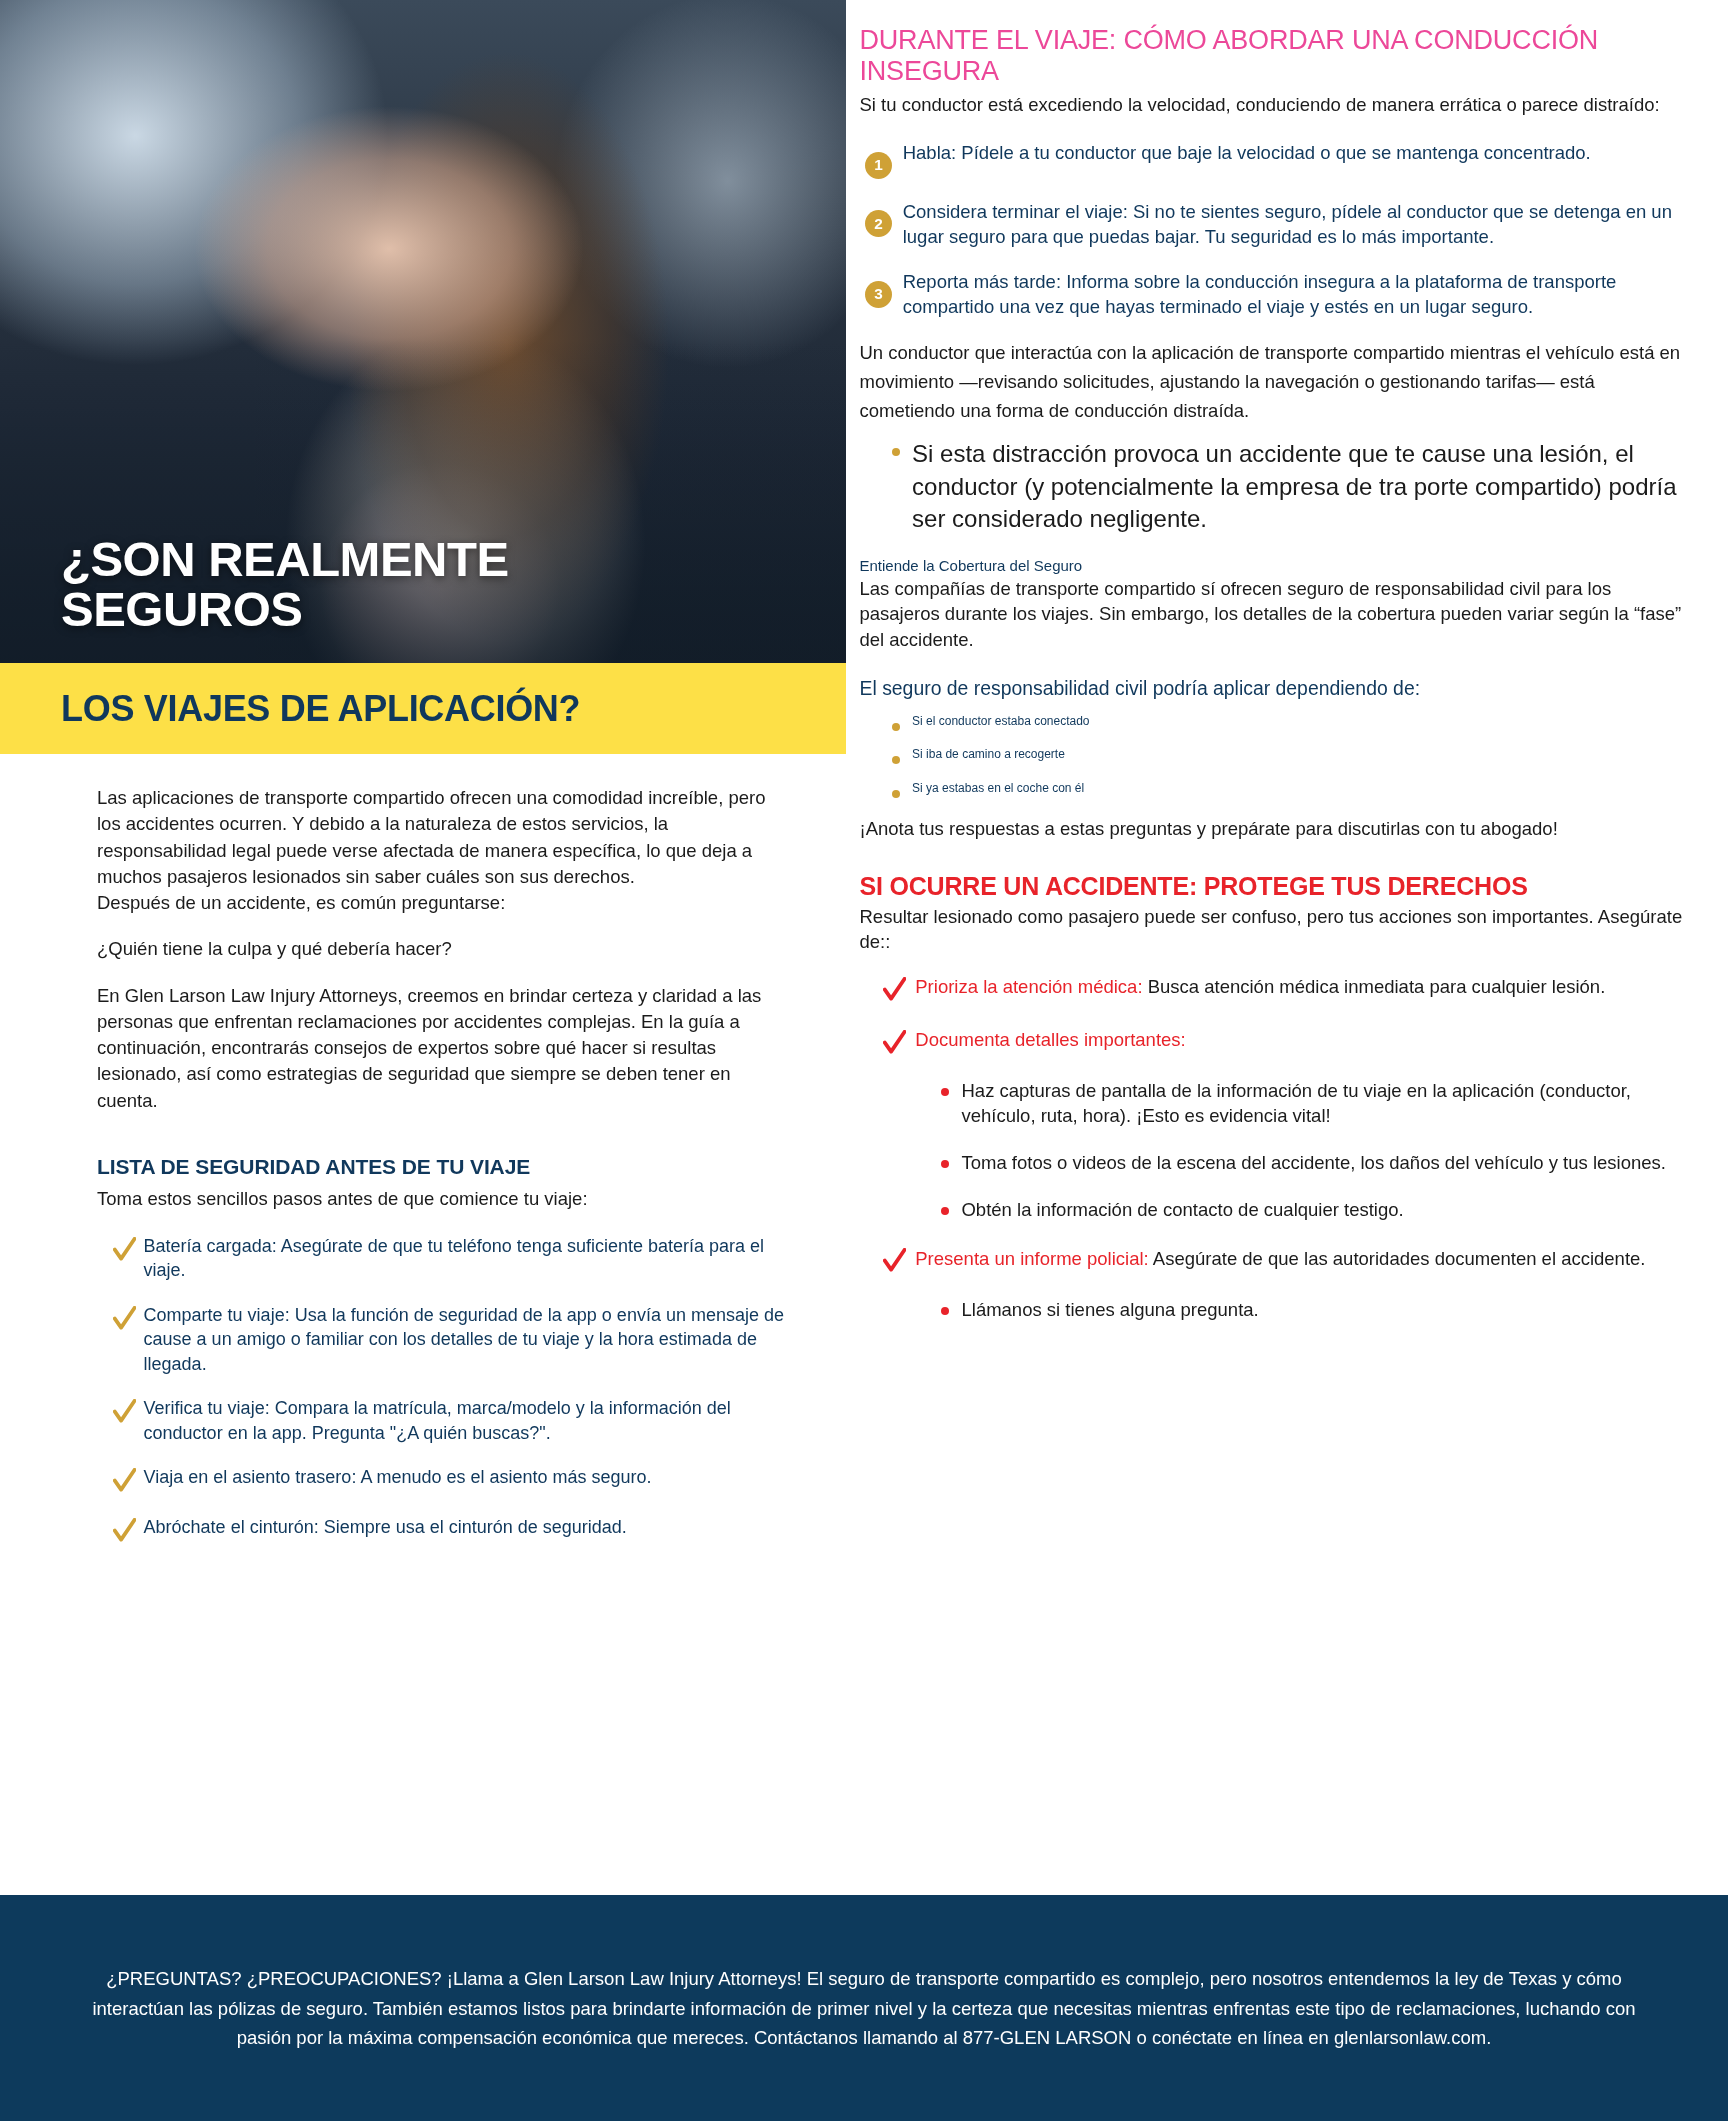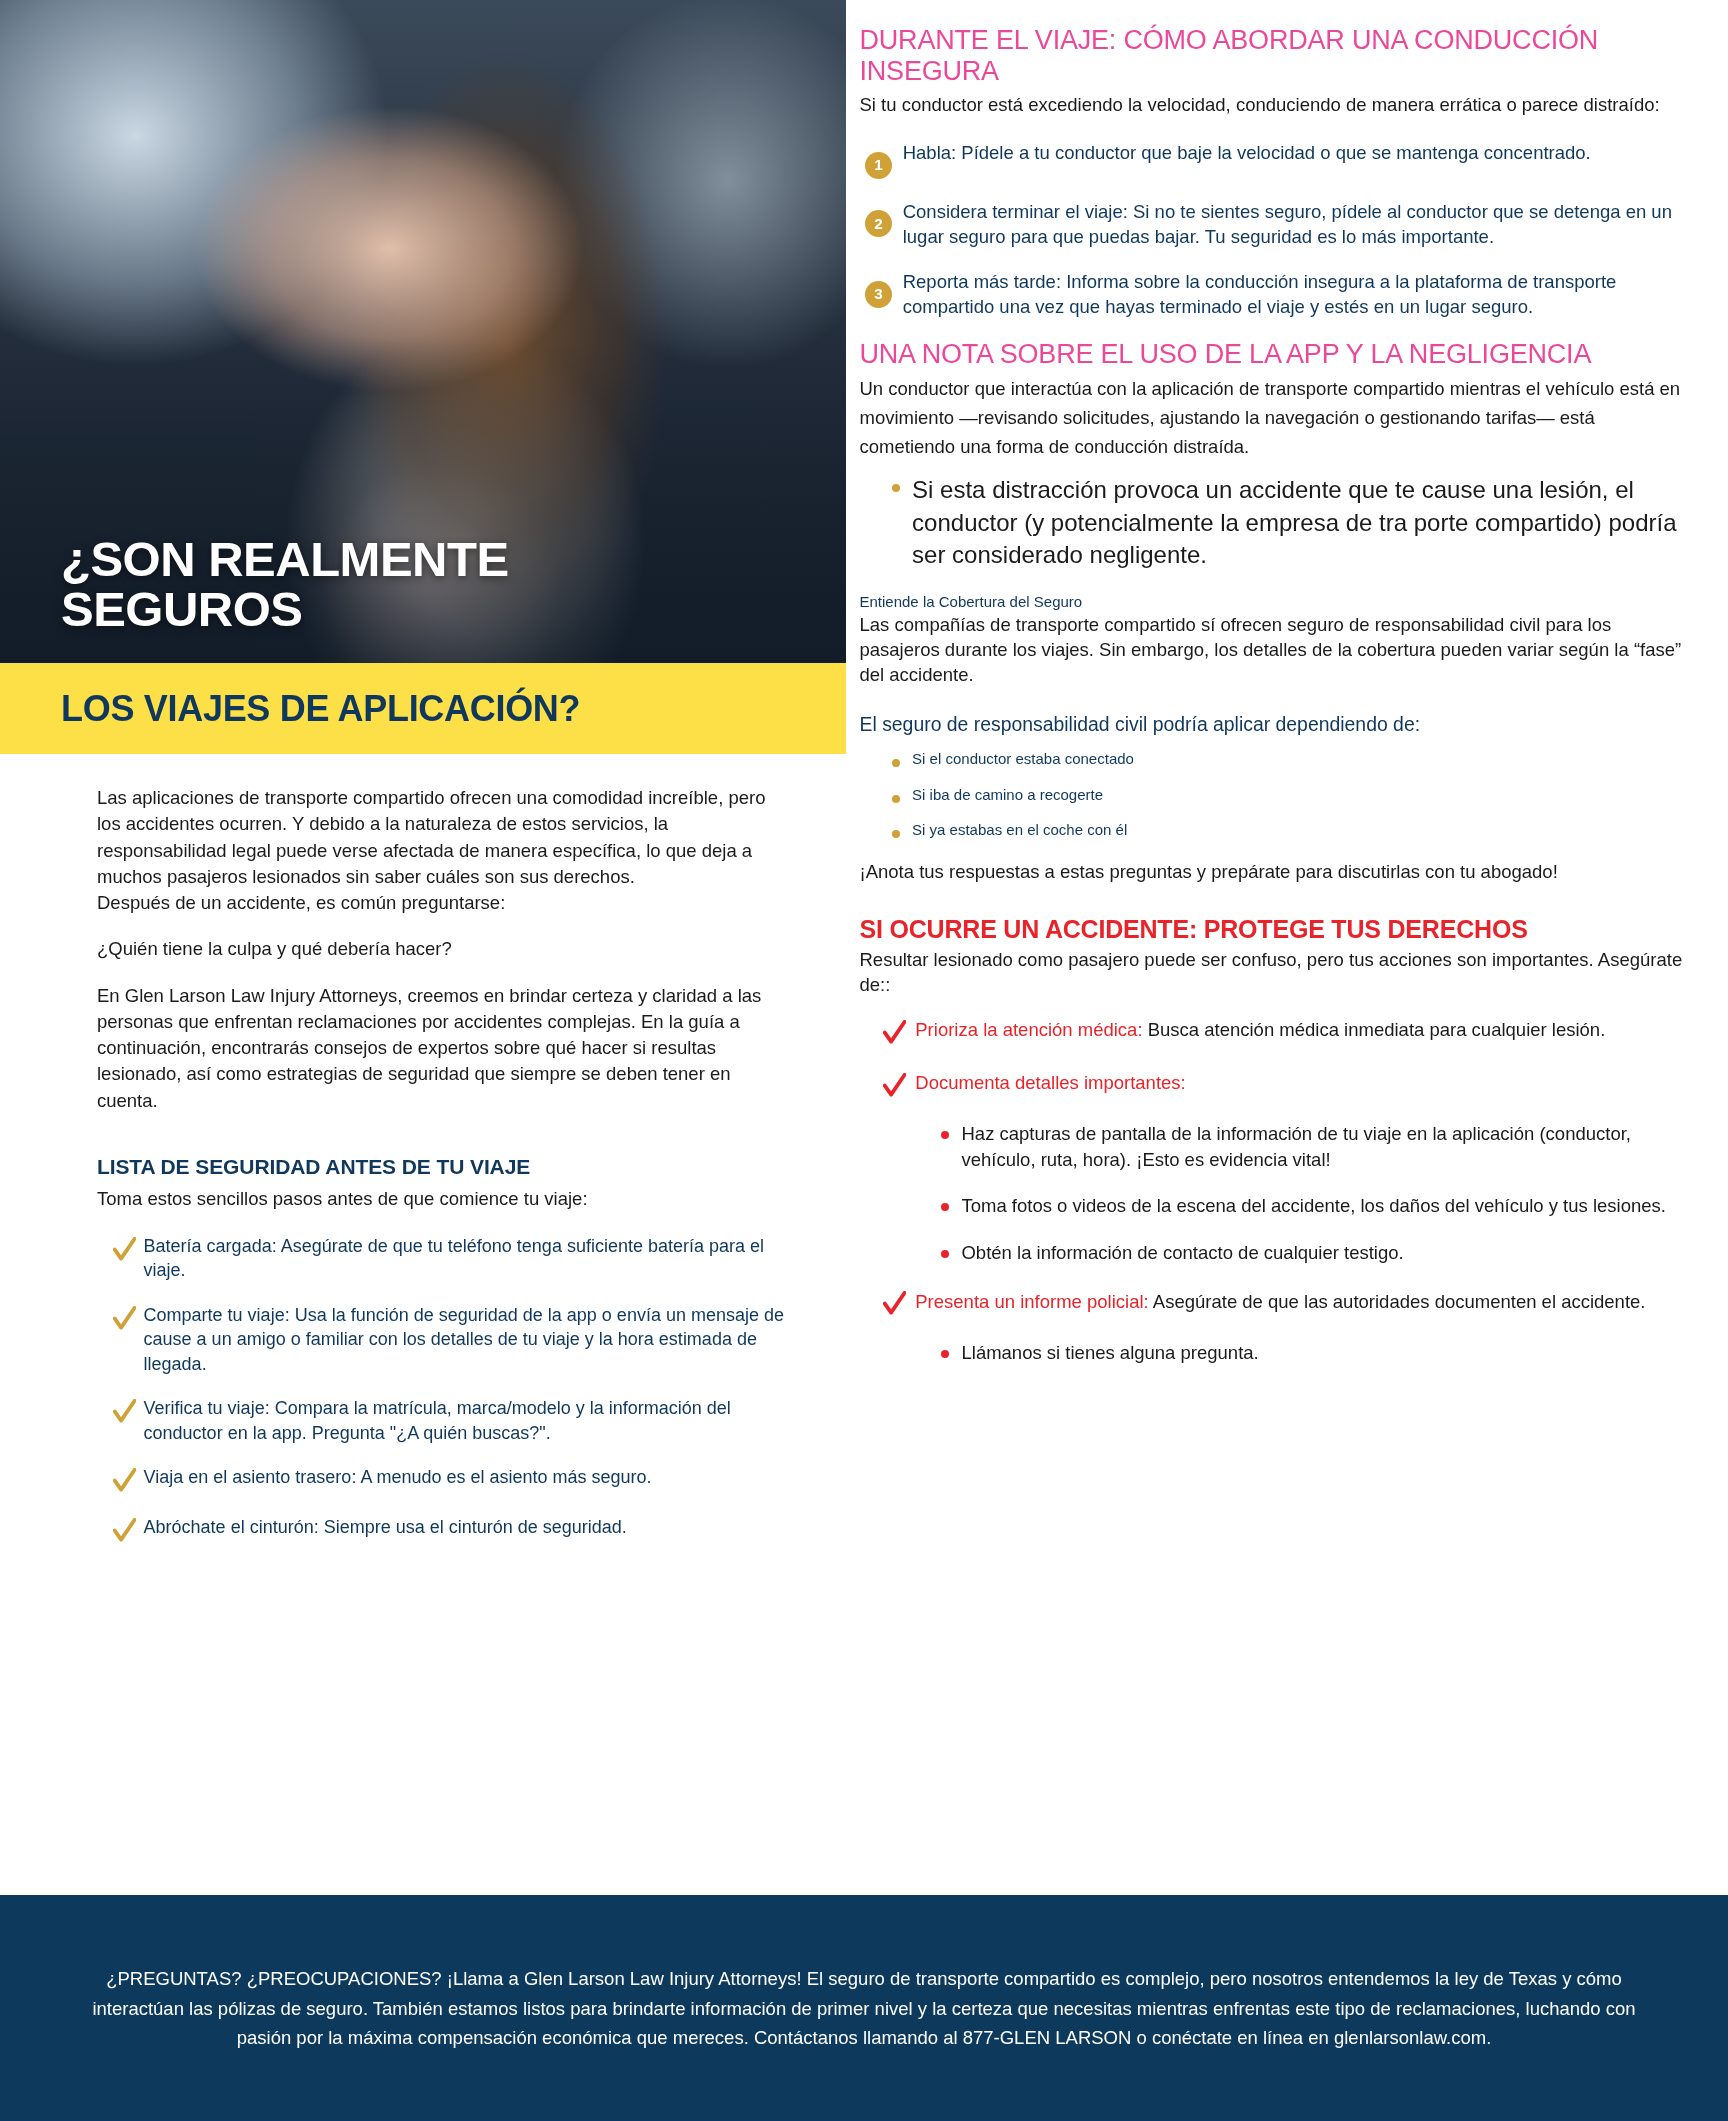--- a/index.html
+++ b/index.html
@@ -199,21 +199,21 @@
     margin-right: 12.6px;
     margin-top: 10px;
   }
   .dot-gold-text { color: #1b1b1b; font-size: 24px; line-height: 1.36; }
 
   ul.dotlist-gold-navy { list-style: none; margin: 10.8px 0 0 32px; }
   ul.dotlist-gold-navy li {
     display: flex; align-items: flex-start;
     margin-bottom: 15.3px;
   }
-  .dot-gold-navy-text { color: #10385c; font-size: 15px; line-height: 1.36; }
+  .dot-gold-navy-text { color: #10385c; font-size: 12px; line-height: 1.36; }
 
   h3.sub-navy {
     color: #10385c;
     font-size: 15px;
     font-weight: 400;
     margin-top: 21.6px;
     margin-bottom: 1.8px;
   }
   p.lead-navy {
     color: #10385c;
@@ -354,21 +354,20 @@
         <li>
           <span class="numbadge">2</span>
           <span class="num-text">Considera terminar el viaje: Si no te sientes seguro, pídele al conductor que se detenga en un lugar seguro para que puedas bajar. Tu seguridad es lo más importante.</span>
         </li>
         <li>
           <span class="numbadge">3</span>
           <span class="num-text">Reporta más tarde: Informa sobre la conducción insegura a la plataforma de transporte compartido una vez que hayas terminado el viaje y estés en un lugar seguro.</span>
         </li>
       </ol>
 
-      <h2 class="sec-navy-r" style="margin-top:10.8px">UNA NOTA SOBRE EL USO DE LA APP Y LA NEGLIGENCIA</h2>
       <p class="body-r">Un conductor que interactúa con la aplicación de transporte compartido mientras el vehículo está en movimiento —revisando solicitudes, ajustando la navegación o gestionando tarifas— está cometiendo una forma de conducción distraída.</p>
 
       <ul class="dotlist-gold">
         <li>
           <span class="dot-gold"></span>
           <span class="dot-gold-text">Si esta distracción provoca un accidente que te cause una lesión, el conductor (y potencialmente la empresa de tra porte compartido) podría ser considerado negligente.</span>
         </li>
       </ul>
 
       <h3 class="sub-navy">Entiende la Cobertura del Seguro</h3>

